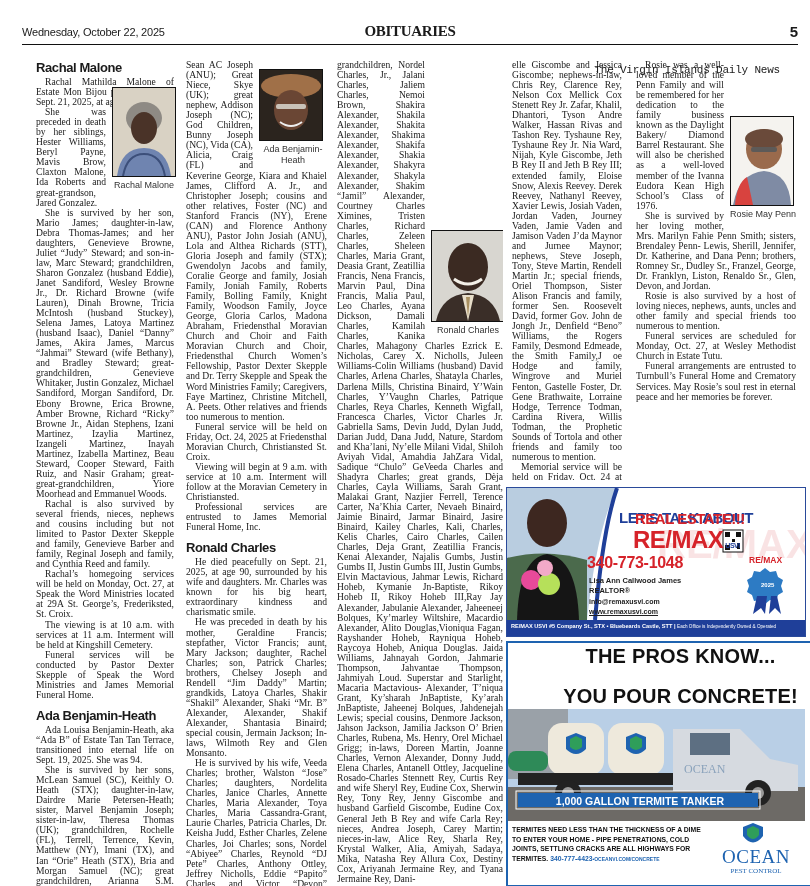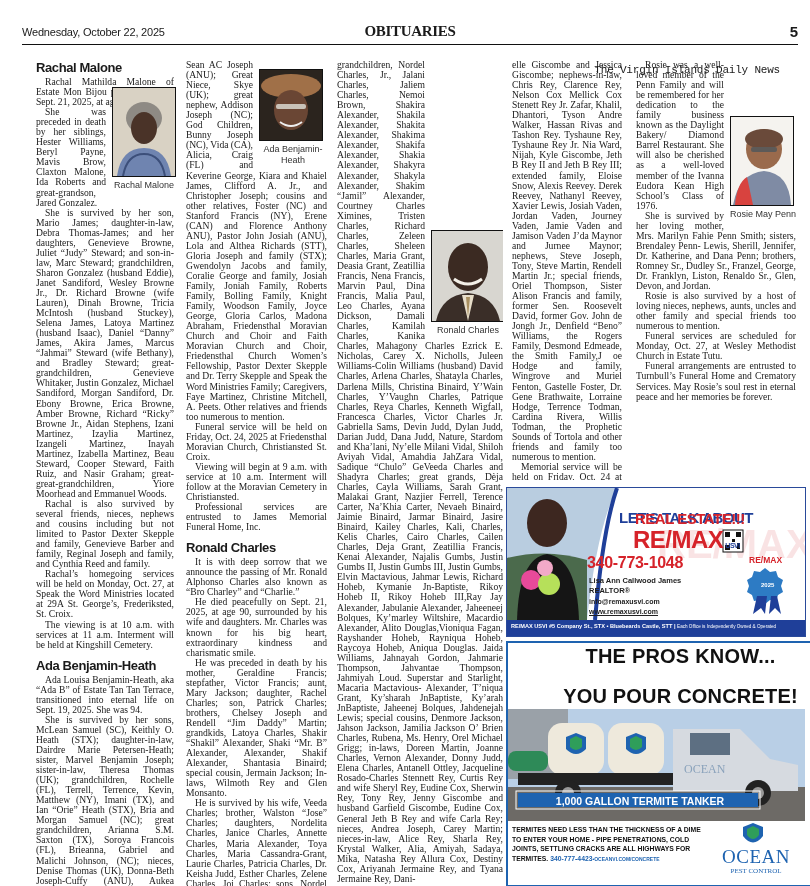--- a/index.html
+++ b/index.html
@@ -49,20 +49,21 @@
         <path d="M10 88 Q14 66 31 66 Q48 66 52 88" fill="none" stroke="#3c4f7a" stroke-width="2"></path>
       </svg>
     </div>
     <span class="cap">Rachal Malone</span>
   </div>
   <p>She was preceded in death by her siblings, Hester Williams, Beryl Payne, Mavis Brow, Claxton Malone, Ida Roberts and great-grandson, Jared Gonzalez.</p>
   <p>She is survived by her son, Mario James; daughter-in-law, Debra Thomas-James; and her daughters, Genevieve Browne, Juliet “Judy” Steward; and son-in-law, Marc Steward; grandchildren, Sharon Gonzalez (husband Eddie), Janet Sandiford, Wesley Browne Jr., Dr. Richard Browne (wife Lauren), Dinah Browne, Tricia McIntosh (husband Stuckey), Selena James, Latoya Martinez (husband Isaac), Daniel “Danny” James, Akira James, Marcus “Jahmai” Steward (wife Bethany), and Bradley Steward; great-grandchildren, Genevieve Whitaker, Justin Gonzalez, Michael Sandiford, Morgan Sandiford, Dr. Ebony Browne, Erica Browne, Amber Browne, Richard “Ricky” Browne Jr., Aidan Stephens, Izani Martinez, Izaylia Martinez, Izangeli Martinez, Inayah Martinez, Izabella Martinez, Beau Steward, Cooper Steward, Faith Ruiz, and Nasir Graham; great-great-grandchildren, Yiore Moorhead and Emmanuel Woods.</p>
   <p>Rachal is also survived by several friends, nieces, nephews and cousins including but not limited to Pastor Dexter Skepple and family, Genevieve Barber and family, Reginal Joseph and family, and Cynthia Reed and family.</p>
   <p>Rachal’s homegoing services will be held on Monday, Oct. 27, at Speak the Word Ministries located at 29A St. George’s, Frederiksted, St. Croix.</p>
   <p>The viewing is at 10 a.m. with services at 11 a.m. Interment will be held at Kingshill Cemetery.</p>
+  <p>Funeral services will be conducted by Pastor Dexter Skepple of Speak the Word Ministries and James Memorial Funeral Home.</p>
   <div class="hd spaced">Ada Benjamin-Heath</div>
   <p>Ada Louisa Benjamin-Heath, aka “Ada B” of Estate Tan Tan Terrace, transitioned into eternal life on Sept. 19, 2025. She was 94.</p>
   <p>She is survived by her sons, McLean Samuel (SC), Keithly O. Heath (STX); daughter-in-law, Dairdre Marie Petersen-Heath; sister, Marvel Benjamin Joseph; sister-in-law, Theresa Thomas (UK); grandchildren, Rochelle (FL), Terrell, Terrence, Kevin, Matthew (NY), Imani (TX), and Ian “Orie” Heath (STX), Bria and Morgan Samuel (NC); great grandchildren, Arianna S.M. Saxton (TX), Soroya Francois (FL), Brieanna, Gabriel and Malichi Johnson, (NC); nieces, Denise Thomas (UK), Donna-Beth Joseph-Cuffy (ANU), Aukea Johnson (NC); nephews, Attorney Brian Thomas (UK), Dr.</p>
 </div>
 
 <div class="col" id="c2">
   <div class="photo" style="margin-top:9px;margin-right:0;">
     <div class="frame" style="width:62px;height:70px;">
       <svg width="62" height="70" viewBox="0 0 62 70">
         <rect width="62" height="70" fill="#2b241e"></rect>
@@ -72,21 +73,20 @@
         <path d="M20 52 Q31 60 42 52" stroke="#eee" stroke-width="2" fill="none"></path>
       </svg>
     </div>
     <span class="cap" style="width:68px;display:block;">Ada Benjamin-Heath</span>
   </div>
   <p class="noind">Sean AC Joseph (ANU); Great Niece, Skye (UK); great nephew, Addison Joseph (NC); God Children, Bunny Joseph (NC), Vida (CA), Alicia, Craig (FL) and Keverine George, Kiara and Khaiel James, Clifford A. Jr., and Christopher Joseph; cousins and other relatives, Foster (NC) and Stanford Francis (NY), Erene (CAN) and Florence Anthony ANU), Pastor John Josiah (ANU), Lola and Althea Richards (STT), Gloria Joseph and family (STX); Gwendolyn Jacobs and family, Coralie George and family, Josiah Family, Joniah Family, Roberts Family, Bolling Family, Knight Family, Woodson Family, Joyce George, Gloria Carlos, Madona Abraham, Friedensthal Moravian Church and Choir and Faith Moravian Church and Choir, Friedensthal Church Women’s Fellowship, Pastor Dexter Skepple and Dr. Terry Skepple and Speak the Word Ministries Family; Caregivers, Faye Martinez, Christine Mitchell, A. Peets. Other relatives and friends too numerous to mention.</p>
   <p>Funeral service will be held on Friday, Oct. 24, 2025 at Friedensthal Moravian Church, Christiansted St. Croix.</p>
   <p>Viewing will begin at 9 a.m. with service at 10 a.m. Interment will follow at the Moravian Cemetery in Christiansted.</p>
   <p>Professional services are entrusted to James Memorial Funeral Home, Inc.</p>
   <div class="hd spaced">Ronald Charles</div>
-  <p>It is with deep sorrow that we announce the passing of Mr. Ronald Alphonso Charles also known as “Bro Charley” and “Charlie.”</p>
   <p>He died peacefully on Sept. 21, 2025, at age 90, surrounded by his wife and daughters. Mr. Charles was known for his big heart, extraordinary kindness and charismatic smile.</p>
   <p>He was preceded in death by his mother, Geraldine Francis; stepfather, Victor Francis; aunt, Mary Jackson; daughter, Rachel Charles; son, Patrick Charles; brothers, Chelsey Joseph and Rendell “Jim Daddy” Martin; grandkids, Latoya Charles, Shakir “Shakil” Alexander, Shaki “Mr. B” Alexander, Alexander, Shakif Alexander, Shantasia Binaird; special cousin, Jermain Jackson; In-laws, Wilmoth Rey and Glen Monsanto.</p>
   <p>He is survived by his wife, Veeda Charles; brother, Walston “Jose” Charles; daughters, Nordelita Charles, Janice Charles, Annette Charles, Maria Alexander, Toya Charles, Maria Cassandra-Grant, Laurie Charles, Patricia Charles, Dr. Keisha Judd, Esther Charles, Zelene Charles, Joi Charles; sons, Nordel “Abiyee” Charles, Reynold “DJ Pete” Charles, Anthony Ottley, Jeffrey Nicholls, Eddie “Papito” Charles and Victor “Devon” Charles;</p>
 </div>
 
 <div class="col" id="c3" style="height:826px;overflow:hidden;">
   <div class="photo" style="margin-top:170px;margin-right:-2px;">
     <div class="frame" style="width:72px;height:90px;">
       <svg width="72" height="90" viewBox="0 0 72 90">
         <rect width="72" height="90" fill="#d8d6d0"></rect>

